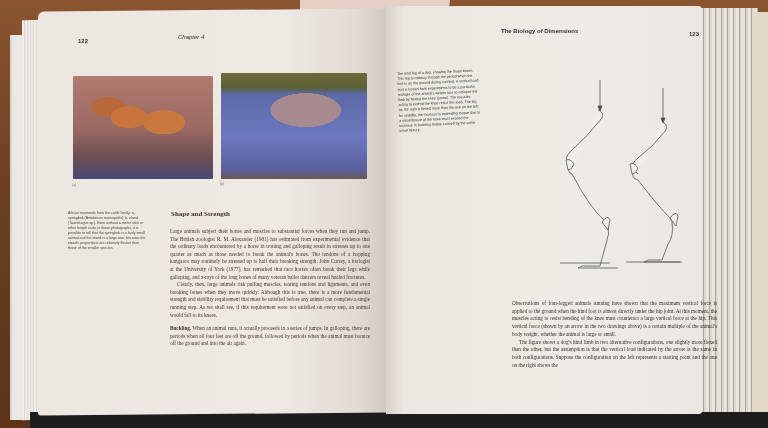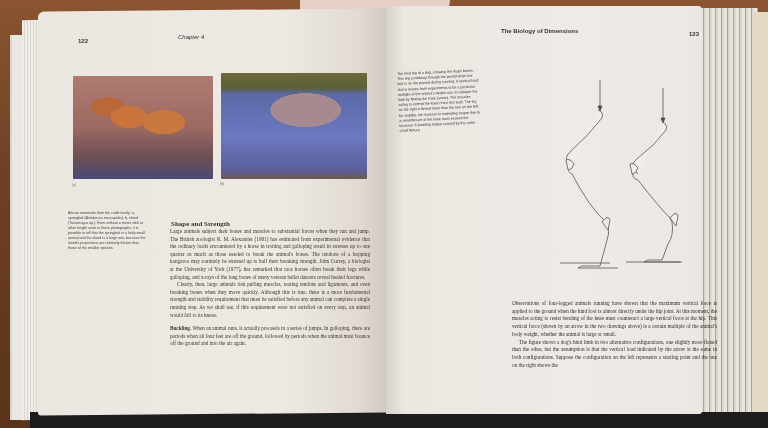--- a/index.html
+++ b/index.html
@@ -69,21 +69,21 @@
     background:
       radial-gradient(ellipse 50px 24px at 58% 35%, #a68a90 0 70%, transparent 71%),
       linear-gradient(180deg, #6e6a3a 0%, #5b6038 14%, #5b6aa8 20%, #6c78c0 60%, #5a5f9a 92%, #6c5a4c 100%);
   }
   .plabel { position: absolute; font-size: 3.5px; color: #777; font-family: "Liberation Sans", sans-serif; }
 
   .caption-left {
     position: absolute; left: 68px; top: 211px; width: 80px;
     font-family: "Liberation Sans", sans-serif; font-size: 3.6px; line-height: 5px; color: #444;
   }
-  .section-title { position: absolute; left: 171px; top: 220px; font-size: 7px; font-weight: bold; color: #3a3230; }
+  .section-title { position: absolute; left: 171px; top: 210px; font-size: 7px; font-weight: bold; color: #3a3230; }
   .body-left {
     position: absolute; left: 170px; top: 228px; width: 200px;
     font-size: 5.2px; line-height: 7.6px; color: #3e3533; text-align: justify;
   }
   .body-left p { text-indent: 7px; }
   .body-left p.first { text-indent: 0; }
   .body-left p.sp { margin-top: 6px; text-indent: 0; }
   .body-left b { font-weight: bold; }
 
   .caption-right {

